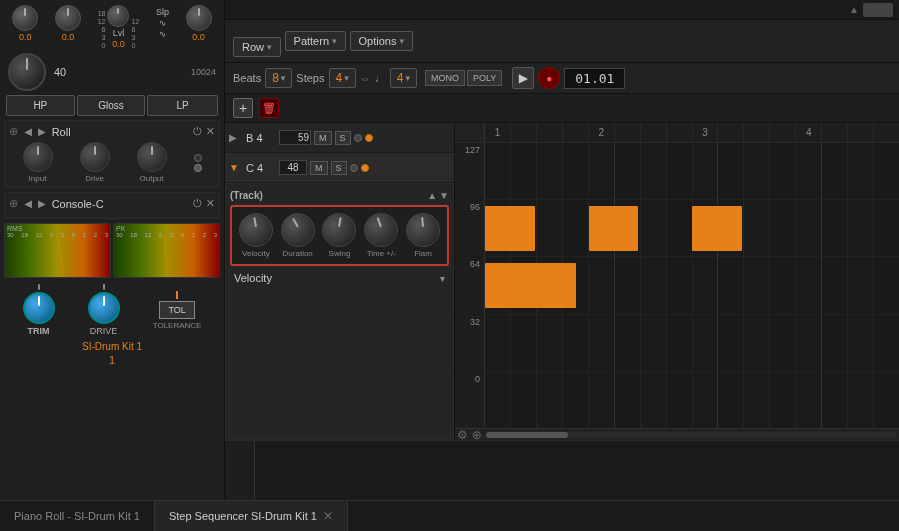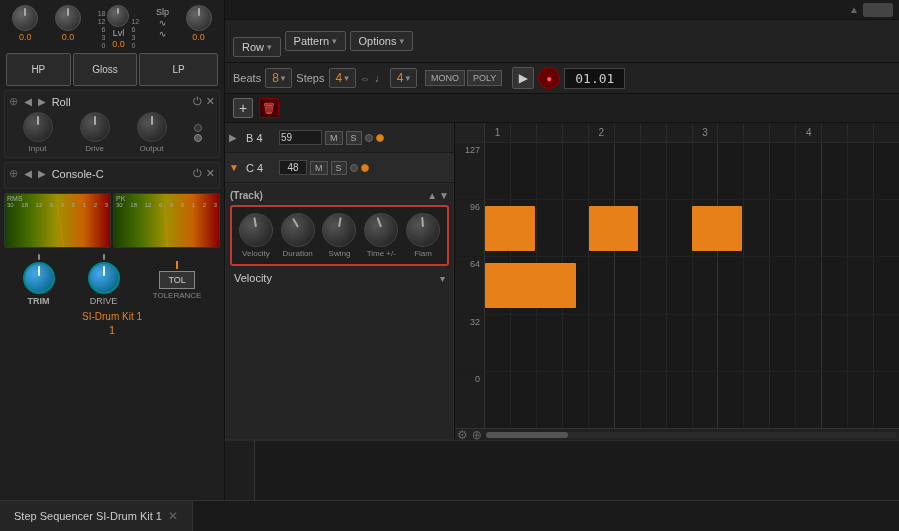--- a/index.html
+++ b/index.html
@@ -72,25 +72,32 @@
         </div>
 
         <div style="display:flex;flex-direction:column;align-items:center;gap:1px;">
           <div style="width:26px;height:26px;border-radius:50%;background:radial-gradient(circle at 35% 35%,#666,#222);border:1px solid #555;position:relative;">
             <div style="position:absolute;width:2px;height:8px;background:#aaa;top:2px;left:50%;transform:translateX(-50%);border-radius:1px;"></div>
           </div>
           <span style="font-size:9px;color:#e8801a;">0.0</span>
         </div>
       </div>
 
+      <div style="display:flex;align-items:center;padding:2px 8px;background:#1e1e1e;gap:8px;">
+        <div style="width:38px;height:38px;border-radius:50%;background:radial-gradient(circle at 35% 35%,#555,#111);border:2px solid #444;position:relative;flex-shrink:0;">
+          <div style="position:absolute;width:2px;height:12px;background:#aaa;top:3px;left:50%;transform:translateX(-50%);border-radius:1px;"></div>
+        </div>
+        <span style="font-size:11px;color:#ccc;">40</span>
+        <span style="font-size:9px;color:#888;margin-left:auto;">10024</span>
+      </div>
 
       <div style="display:flex;gap:2px;padding:2px 6px;background:#1e1e1e;">
         <button style="flex:1;padding:3px;background:#2a2a2a;border:1px solid #555;border-radius:2px;color:#ccc;font-size:10px;cursor:pointer;">HP</button>
         <button style="flex:1;padding:3px;background:#2a2a2a;border:1px solid #555;border-radius:2px;color:#ccc;font-size:10px;cursor:pointer;">Gloss</button>
-        <button style="flex:1;padding:10px;background:#2a2a2a;border:1px solid #555;border-radius:2px;color:#ccc;font-size:10px;cursor:pointer;">LP</button>
+        <button style="flex:1;padding:4px;background:#2a2a2a;border:1px solid #555;border-radius:2px;color:#ccc;font-size:10px;cursor:pointer;">LP</button>
       </div>
 
       <div style="background:#222;border:1px solid #2a2a2a;margin:2px 4px;padding:4px;">
         <div style="display:flex;align-items:center;justify-content:space-between;margin-bottom:4px;">
           <div style="display:flex;align-items:center;gap:6px;">
             <span style="font-size:11px;color:#666;">⊕</span>
             <span style="font-size:10px;color:#888;cursor:pointer;">◀</span>
             <span style="font-size:10px;color:#888;cursor:pointer;">▶</span>
             <span style="font-size:11px;color:#ccc;">Roll</span>
           </div>
@@ -278,21 +285,21 @@
         </div>
       </div>
 
       <div style="flex:1;display:flex;overflow:hidden;">
 
         <div style="width:230px;flex-shrink:0;display:flex;flex-direction:column;background:#1e1e1e;border-right:1px solid #111;">
 
           <div style="display:flex;align-items:center;height:30px;background:#252525;border-bottom:1px solid #1a1a1a;padding:0 4px;gap:3px;">
             <span style="font-size:10px;color:#888;cursor:pointer;width:14px;">▶</span>
             <span style="font-size:11px;color:#ccc;width:30px;">B 4</span>
-            <input style="width: 43px; background: rgb(26, 26, 26); border: 1px solid rgb(68, 68, 68); color: rgb(204, 204, 204); font-size: 10px; text-align: left; padding: 1px;" value="59">
+            <input style="width: 32px; background: rgb(26, 26, 26); border: 1px solid rgb(68, 68, 68); color: rgb(204, 204, 204); font-size: 10px; text-align: right; padding: 1px;" value="59">
             <button style="padding:1px 4px;background:#333;border:1px solid #555;font-size:9px;color:#aaa;cursor:pointer;">M</button>
             <button style="padding:1px 4px;background:#333;border:1px solid #555;font-size:9px;color:#aaa;cursor:pointer;">S</button>
             <div style="width:8px;height:8px;border-radius:50%;background:#444;border:1px solid #666;"></div>
             <div style="width:8px;height:8px;border-radius:50%;background:#e8801a;border:1px solid #c07014;"></div>
           </div>
 
           <div style="display:flex;align-items:center;height:30px;background:#2a2a2a;border-bottom:1px solid #1a1a1a;padding:0 4px;gap:3px;">
             <span style="font-size:10px;color:#e8801a;cursor:pointer;width:14px;">▼</span>
             <span style="font-size:11px;color:#ccc;width:30px;">C 4</span>
             <input style="width: 28px; background: rgb(26, 26, 26); border: 1px solid rgb(68, 68, 68); color: rgb(204, 204, 204); font-size: 10px; text-align: center; padding: 1px;" value="48">
@@ -515,17 +522,20 @@
           
         </div>
       </div>
 
     </div>
       </div>
 
   </div>
 
   <div style="height:31px;background:#1a1a1a;border-top:1px solid #333;display:flex;align-items:stretch;flex-shrink:0;">
+    <div style="padding:0 14px;font-size:11px;color:#888;cursor:pointer;border-right:1px solid #333;display:flex;align-items:center;">
+      <span>Piano Roll - SI-Drum Kit 1</span>
+    </div>
     <div style="padding:0 14px;font-size:11px;color:#ccc;cursor:pointer;background:#252525;border-right:1px solid #333;display:flex;align-items:center;gap:6px;">
       <span>Step Sequencer SI-Drum Kit 1</span>
       <span style="color:#666;font-size:12px;cursor:pointer;">✕</span>
     </div>
   </div>
 
 </body></html>

